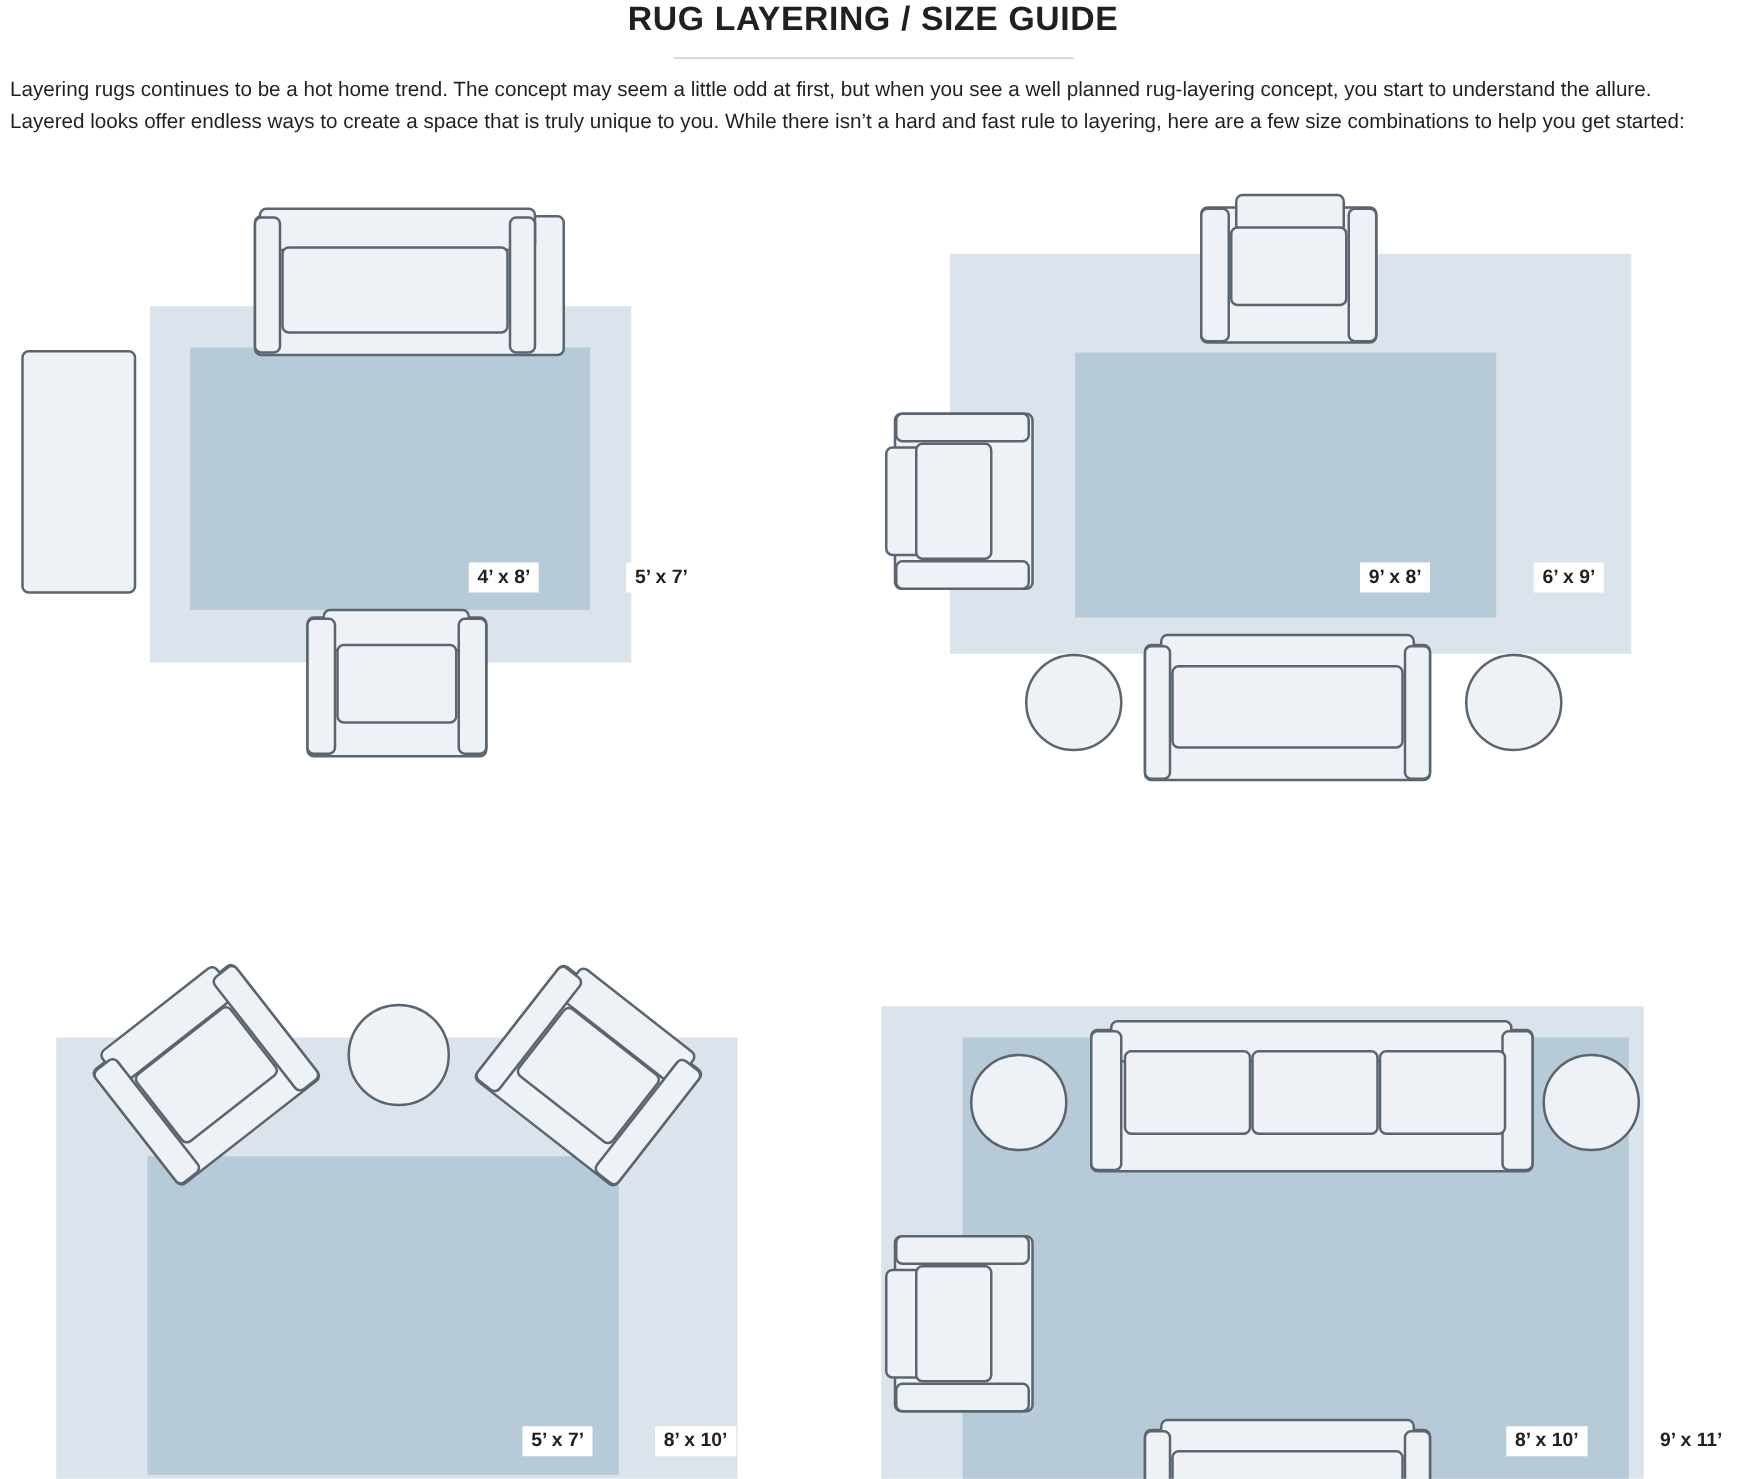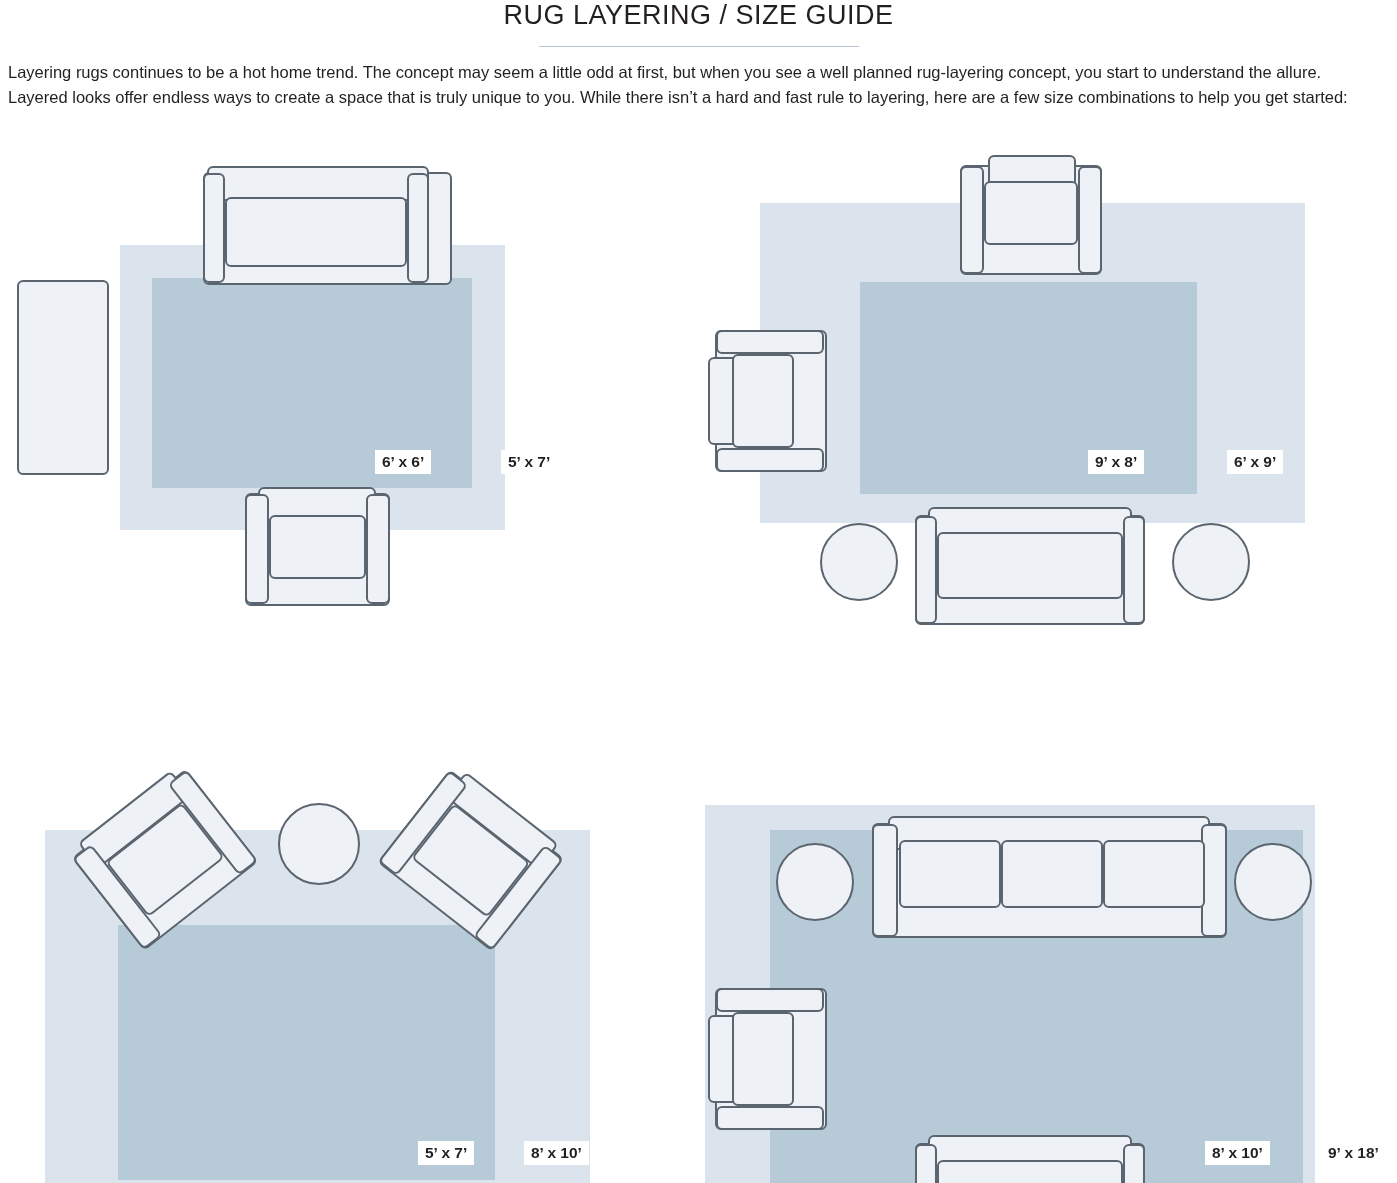--- a/index.html
+++ b/index.html
@@ -17,21 +17,21 @@
   }
 
   
   .page-title {
     position: absolute;
     top: 0px;
     left: 0;
     width: 100%;
     text-align: center;
     font-size: 27px;
-    font-weight: normal;
+    font-weight: bold;
     letter-spacing: 0.5px;
     color: #231f20;
   }
   .title-rule {
     position: absolute;
     top: 46px;
     left: 50%;
     transform: translateX(-50%);
     width: 320px;
     height: 1px;
@@ -116,21 +116,21 @@
     <div class="fur fur-r6" style="left:17px; top:145px; width:92px; height:195px;"></div>
 
     <div>
       <div class="fur fur-r6" style="left:245px; top:358px; width:145px; height:113px;"></div>
       <div class="fur fur-r6" style="left:258px; top:352px; width:118px; height:34px;"></div>
       <div class="fur fur-r6" style="left:245px; top:359px; width:24px; height:110px;"></div>
       <div class="fur fur-r6" style="left:366px; top:359px; width:24px; height:110px;"></div>
       <div class="fur fur-r6" style="left:269px; top:380px; width:97px; height:64px;"></div>
     </div>
 
-    <div class="size-label" style="left:375px; top:315px;">6’ x 6’</div>
+    <div class="size-label" style="left:375px; top:315px;">4’ x 8’</div>
     <div class="size-label" style="left:501px; top:315px;">5’ x 7’</div>
   </div>
 
   <div class="panel" style="left:700px; top:0px; width:697px; height:510px;">
 
     <div class="rug-outer" style="left:60px; top:68px; width:545px; height:320px;"></div>
     <div class="rug-inner" style="left:160px; top:147px; width:337px; height:212px;"></div>
 
     <div>
       <div class="fur fur-r6" style="left:260px; top:30px; width:142px; height:110px;"></div>
@@ -228,16 +228,16 @@
 
     <div>
       <div class="fur fur-r6" style="left:215px; top:508px; width:230px; height:110px;"></div>
       <div class="fur fur-r6" style="left:228px; top:500px; width:204px; height:34px;"></div>
       <div class="fur fur-r6" style="left:215px; top:509px; width:22px; height:108px;"></div>
       <div class="fur fur-r6" style="left:423px; top:509px; width:22px; height:108px;"></div>
       <div class="fur fur-r6" style="left:237px; top:525px; width:186px; height:67px;"></div>
     </div>
 
     <div class="size-label" style="left:505px; top:506px;">8’ x 10’</div>
-    <div class="size-label" style="left:621px; top:506px;">9’ x 18’</div>
+    <div class="size-label" style="left:621px; top:506px;">9’ x 11’</div>
   </div>
 
 </div>
 
 </body></html>

